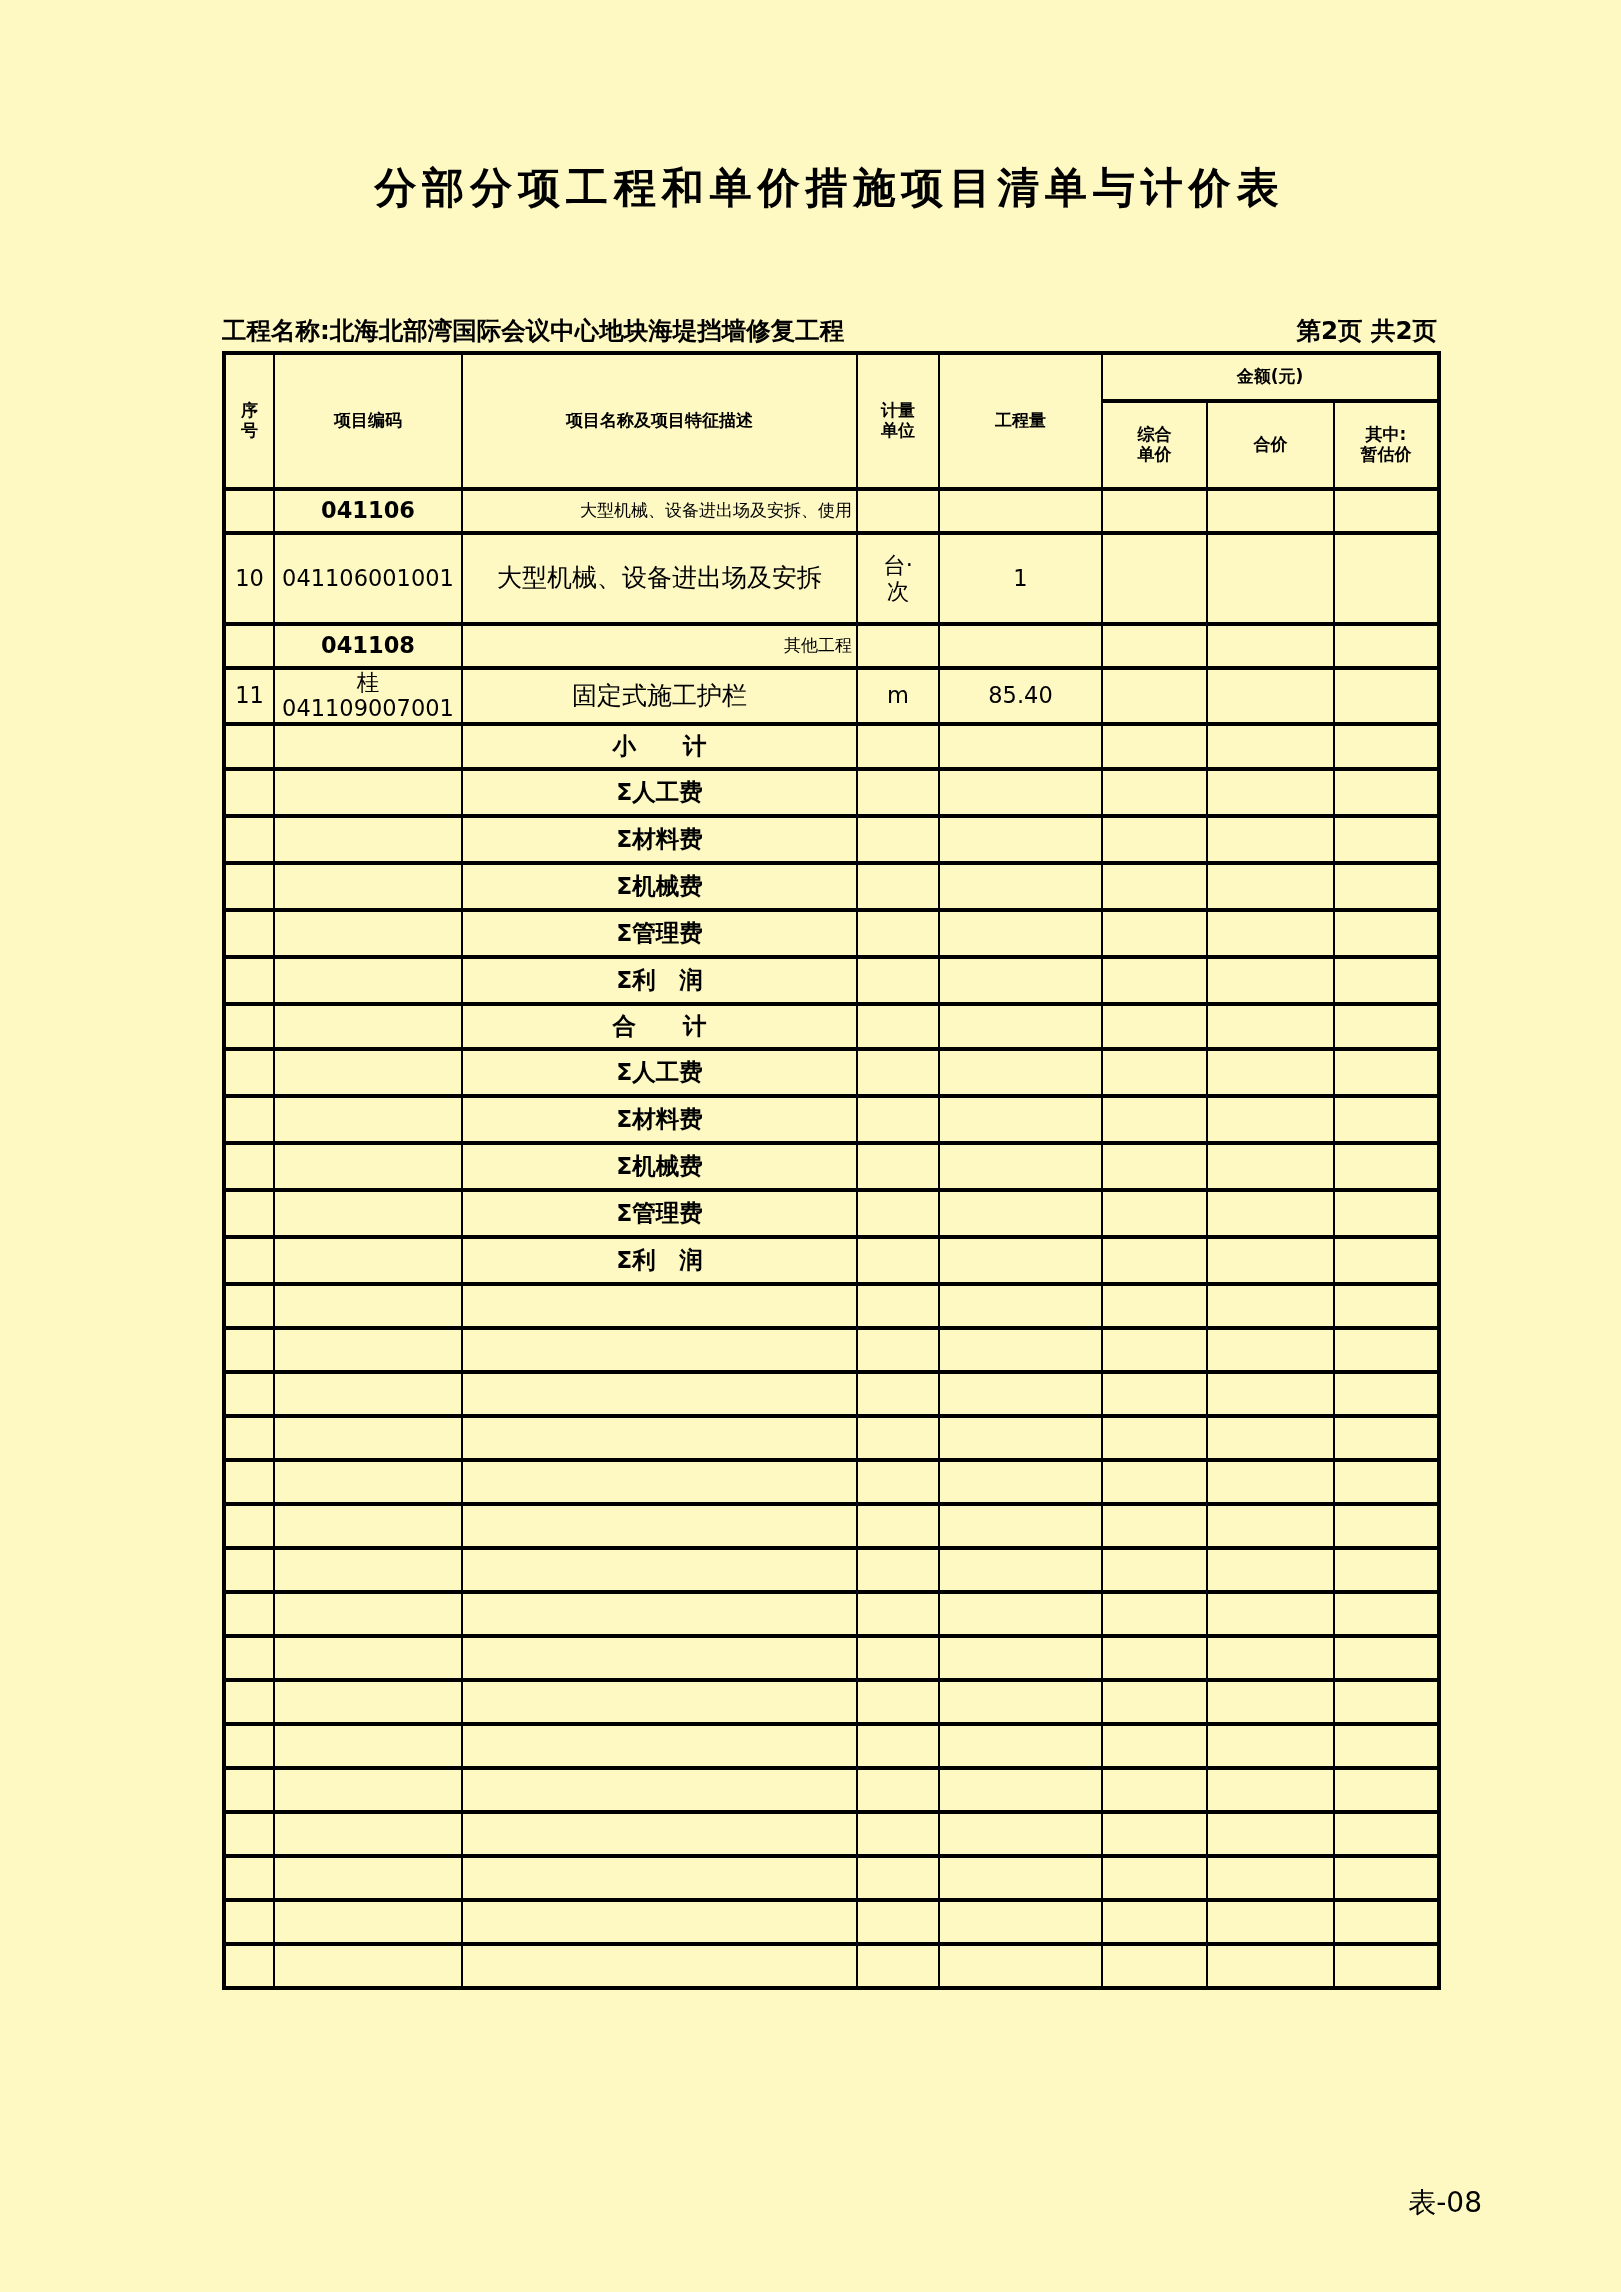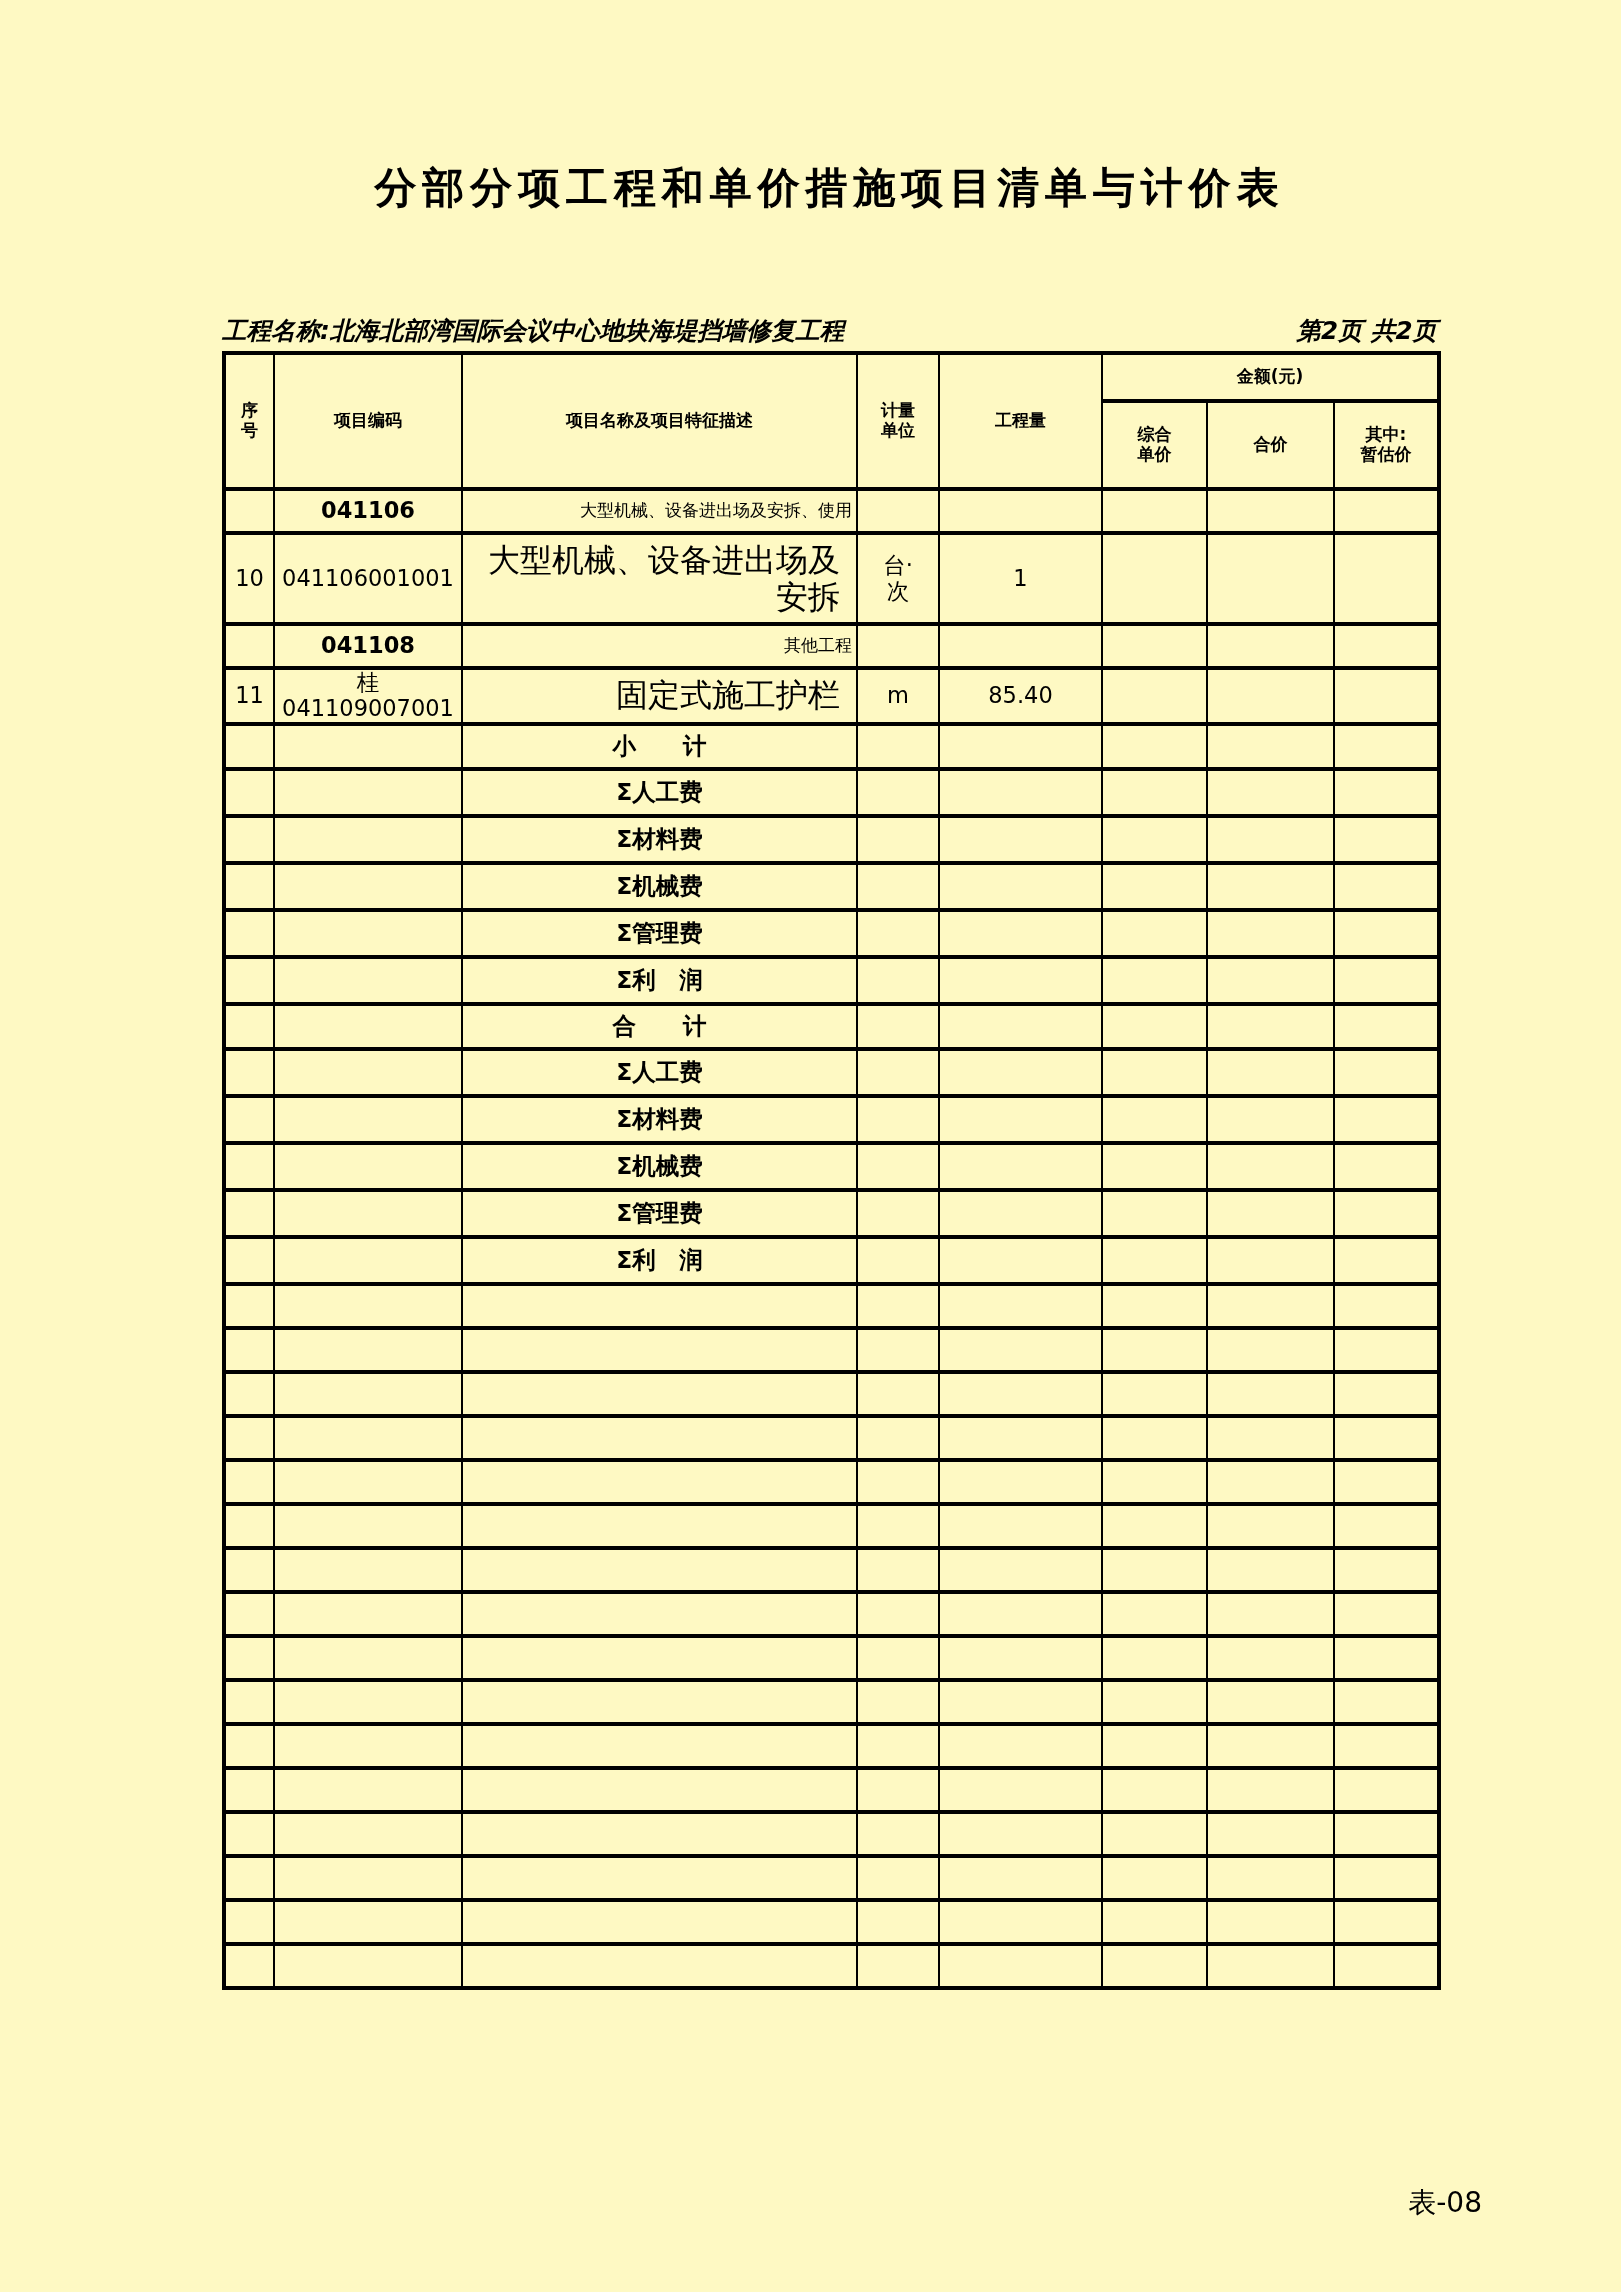--- a/index.html
+++ b/index.html
@@ -31,21 +31,20 @@
     position: absolute;
     top: 314px;
     left: 222px;
     width: 1215px;
     display: flex;
     justify-content: space-between;
     align-items: flex-end;
     font-size: 24.5px;
     font-weight: bold;
     white-space: nowrap;
-    font-style: italic;
   }
   table.pricing {
     position: absolute;
     top: 351px;
     left: 222px;
     width: 1215px;
     border-collapse: collapse;
     table-layout: fixed;
     border: 4.9px solid #000;
   }
@@ -87,23 +86,23 @@
   tr.k-section td.c-name {
     text-align: right;
     font-weight: normal;
     font-size: 17px;
     padding: 0 3.9px;
     line-height: 1.05;
   }
   tr.k-section td.c-code { font-weight: bold; }
   tr.k-item td.c-name,
   tr.k-item-tall td.c-name {
-    text-align: right;
-    padding: 0 16px;
-    font-size: 32px;
+    text-align: center;
+    padding: 0 7px;
+    font-size: 25px;
   }
   tr.k-subtotal td.c-name,
   tr.k-sum td.c-name {
     font-weight: bold;
     font-size: 23.5px;
   }
   td.c-qty {
     text-align: right;
     padding-right: 9.8px;
   }

